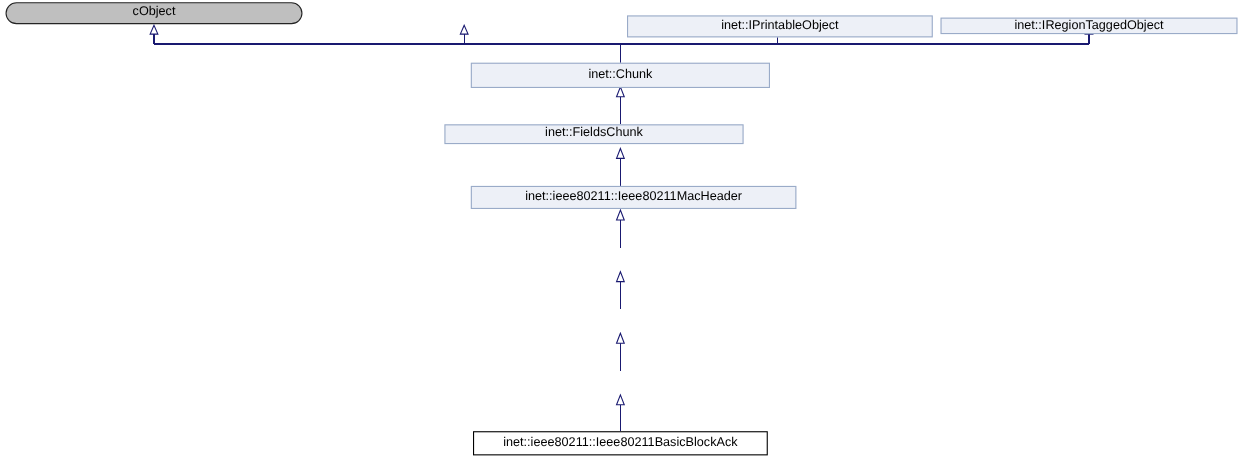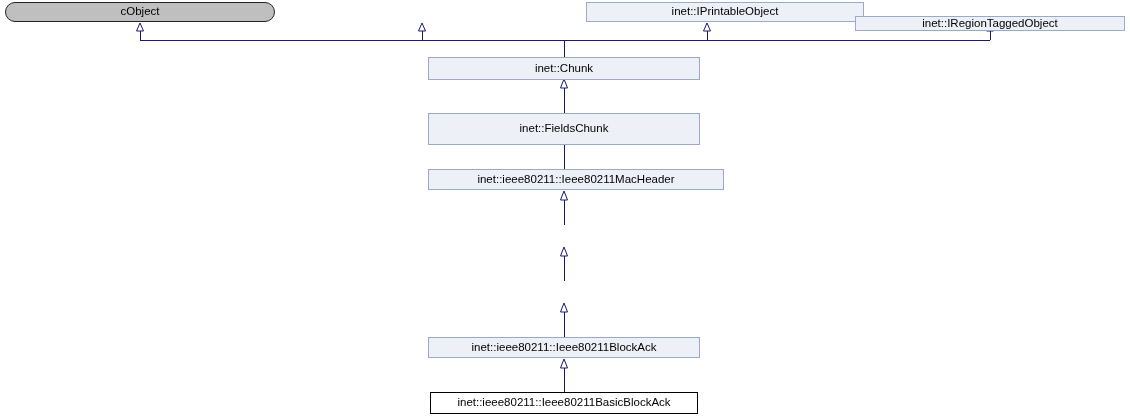--- a/index.html
+++ b/index.html
@@ -102,29 +102,28 @@
     <path class="edge-line" d="M564 337 V312"></path>
     <polygon class="arrowhead" points="564,303 560.5,312 567.5,312"></polygon>
 
     <path class="edge-line" d="M564 392 V368"></path>
     <polygon class="arrowhead" points="564,359 560.5,368 567.5,368"></polygon>
   </svg>
 
   <div class="node external" style="left:5px; top:2px; width:270px; height:20px;">cObject</div>
 
 
-  <div class="node linked" style="left:570px; top:2px; width:278px; height:20px;margin-left:16px;">inet::IPrintableObject</div>
+  <div class="node linked" style="left:570px; top:14px; width:278px; height:20px;">inet::IPrintableObject</div>
 
   <div class="node linked" style="left:855px; top:16px; width:270px; height:15px;">inet::IRegionTaggedObject</div>
 
   <div class="node linked" style="left:428px; top:57px; width:272px; height:23px;">inet::Chunk</div>
 
-  <div class="node linked" style="left:428px; top:113px; width:272px; height:32px;">inet::FieldsChunk</div>
+  <div class="node linked" style="left:404px; top:113px; width:272px; height:18px;">inet::FieldsChunk</div>
 
   <div class="node linked" style="left:428px; top:169px; width:296px; height:21px;">inet::ieee80211::Ieee80211MacHeader</div>
 
 
 
-  <div class="node linked" style="left:428px; top:337px; width:272px; height:21px;">inet::ieee80211::Ieee80211BlockAck</div>
 
   <div class="node current" style="left:430px; top:392px; width:268px; height:22px;">inet::ieee80211::Ieee80211BasicBlockAck</div>
 
 </div>
 
 </body></html>

